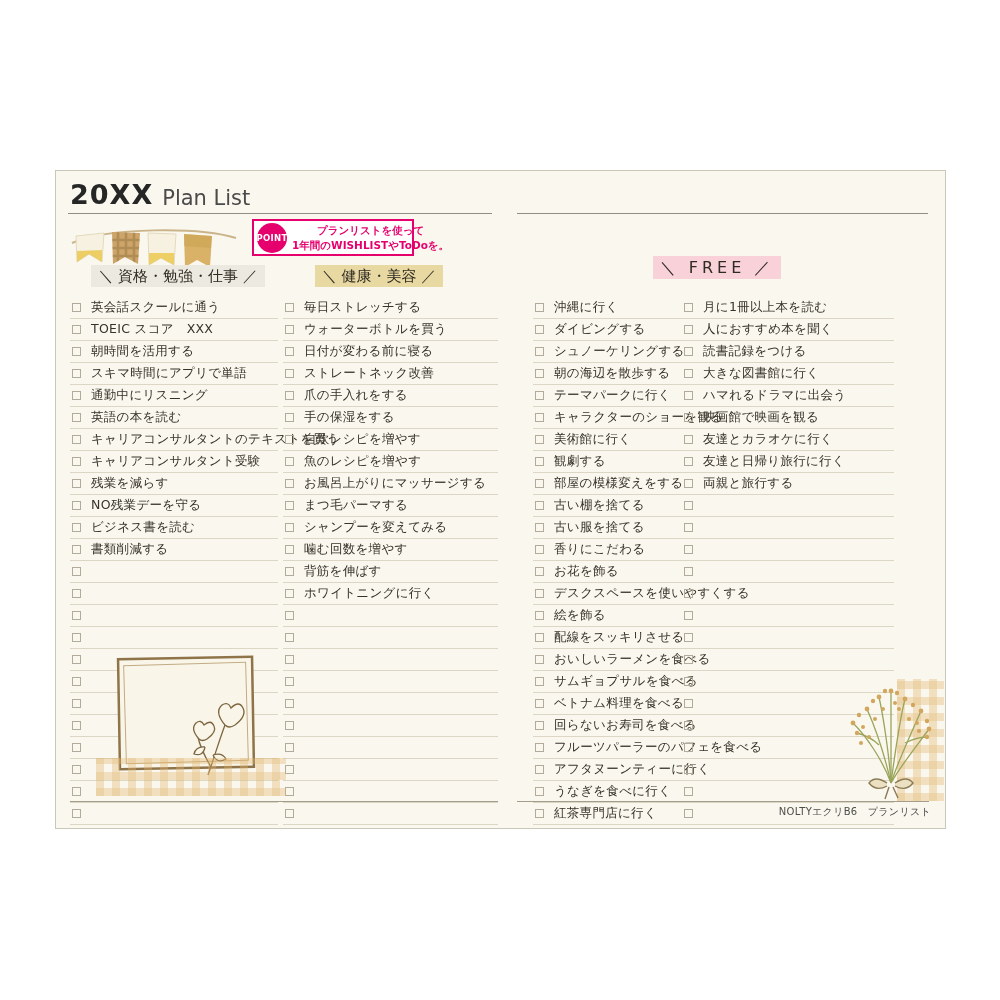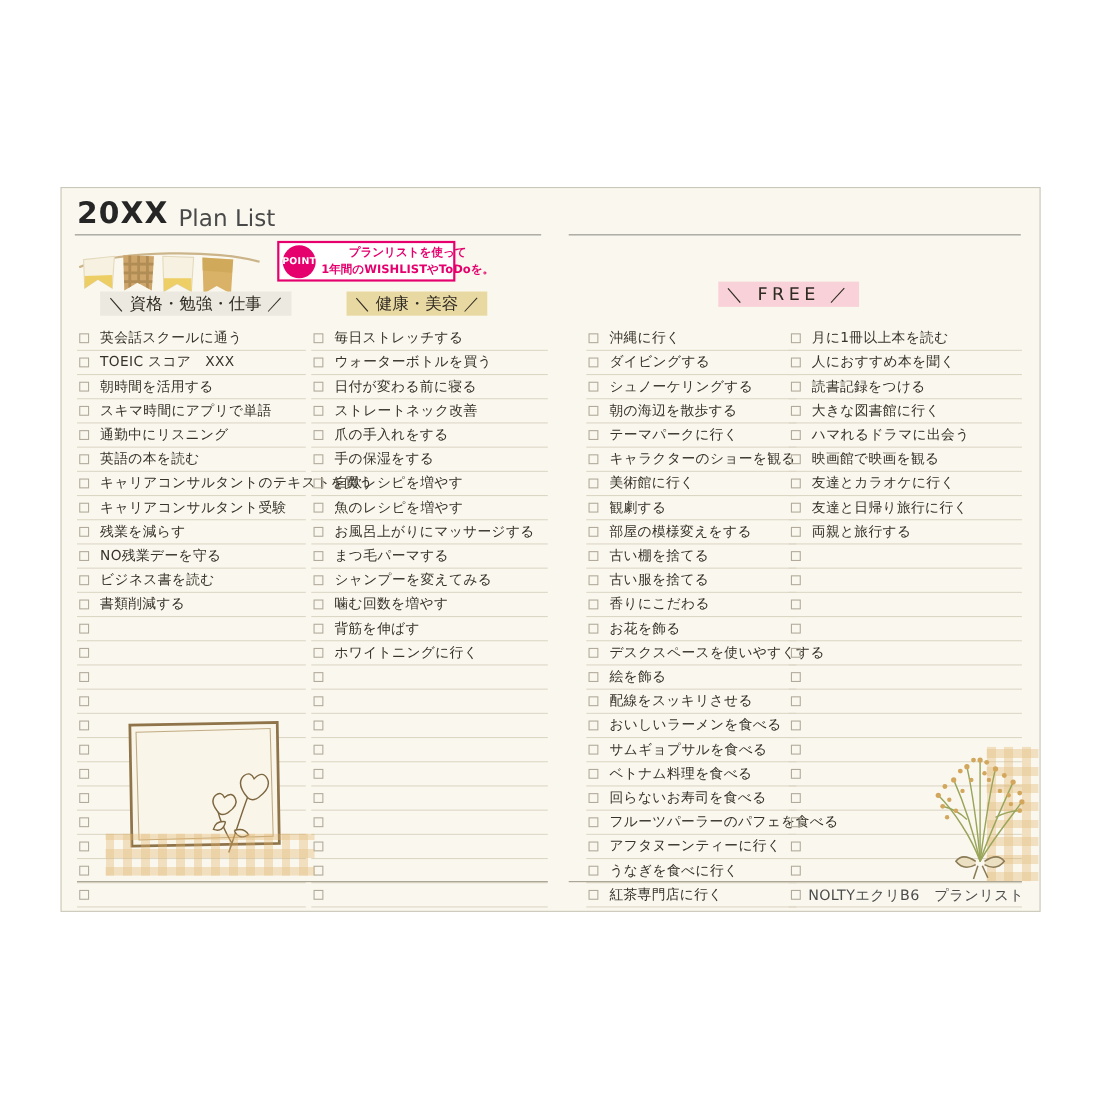--- a/index.html
+++ b/index.html
@@ -32,40 +32,40 @@
   .sec.health{left:248px;top:96px;width:150px;}
   .sec.health span{background:#e8d9a2;}
   .sec.free{left:581px;top:87px;width:160px;font-size:16px;letter-spacing:4px;}
   .sec.free span{background:#f8d2d8;}
 
   
   .col{position:absolute;top:126px;}
   .col.c1{left:14px;width:208px;}
   .col.c2{left:227px;width:215px;}
   .col.c3{left:477px;width:191px;text-align:right;}
-  .col.c4{left:661px;width:212px;}
+  .col.c4{left:626px;width:212px;}
   .row{height:21px;border-bottom:1px solid #dcd6c5;display:flex;align-items:center;}
   .cb{width:7px;height:7px;border:1px solid #b2ab9c;margin:0 10px 0 2px;flex:none;background:transparent;}
   .rowtext{font-size:12.5px;color:#37322a;white-space:nowrap;letter-spacing:.3px;}
   .bottomline{position:absolute;height:0;border-top:1px solid #a49d8c;}
   .bottomline.left{left:14px;top:630px;width:428px;}
   .bottomline.right{left:461px;top:630px;width:412px;}
 
   
   .bunting{position:absolute;left:12px;top:48px;width:172px;height:52px;}
   .frame-deco{position:absolute;left:56px;top:480px;width:150px;height:128px;z-index:2;}
   .gingham{background-image:
       repeating-linear-gradient(0deg, rgba(224,180,108,.5) 0 8px, rgba(0,0,0,0) 8px 16px),
       repeating-linear-gradient(90deg, rgba(224,180,108,.5) 0 8px, rgba(0,0,0,0) 8px 16px);
       opacity:.72;}
   .tape-left{position:absolute;left:40px;top:587px;width:190px;height:38px;z-index:3;}
   .tape-right{position:absolute;left:841px;top:508px;width:47px;height:122px;z-index:2;}
   .bouquet{position:absolute;left:777px;top:510px;width:114px;height:122px;z-index:3;}
 
-  .footer{position:absolute;right:14px;top:634px;font-size:13px;color:#4c4c4c;letter-spacing:.3px;padding-left:34px;}
+  .footer{position:absolute;right:14px;top:634px;font-size:10px;color:#4c4c4c;letter-spacing:.3px;padding-left:34px;}
 </style>
 </head>
 <body>
 
 <div class="page">
 
   <div class="hdr">
     <span class="year">20XX</span>
     <span class="title">Plan List</span>
   </div>

